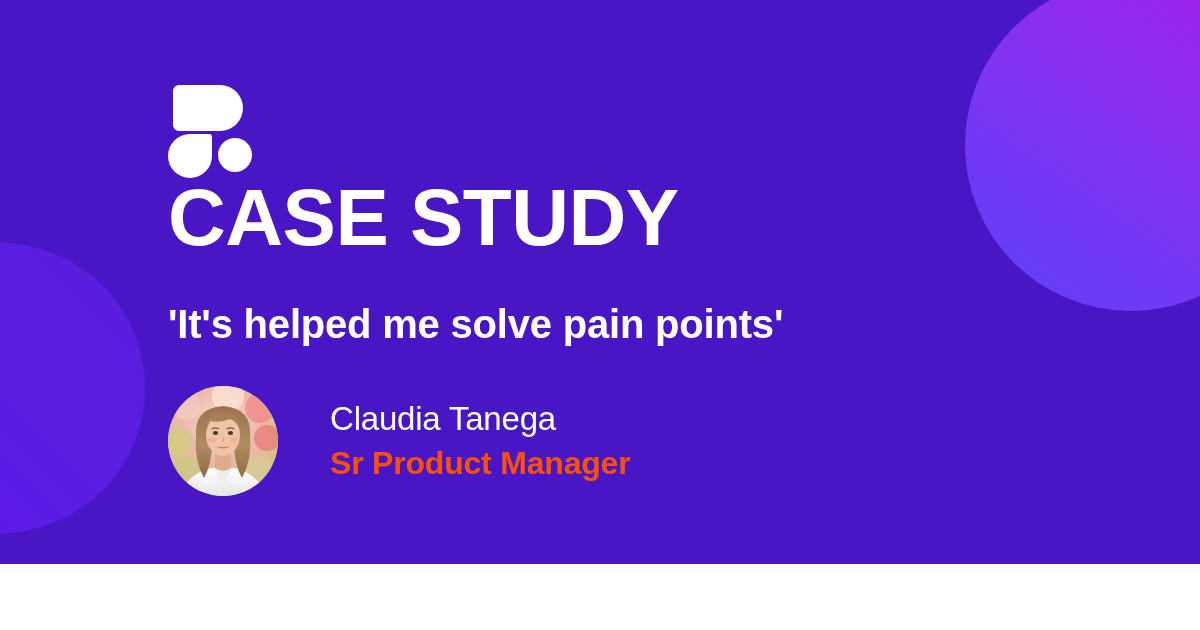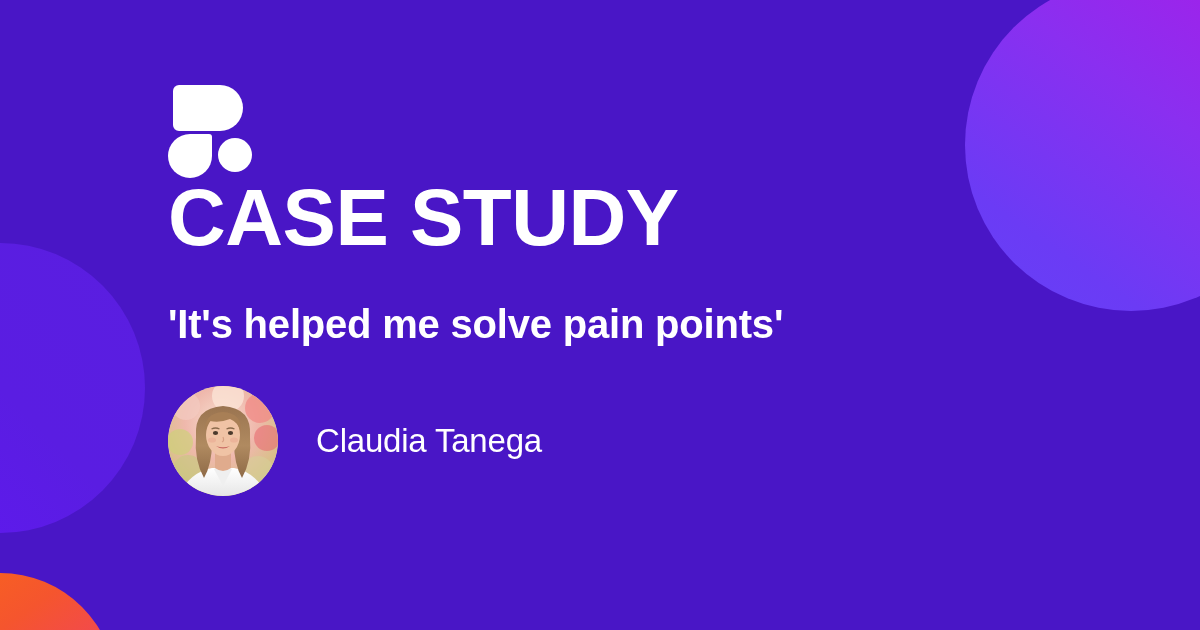--- a/index.html
+++ b/index.html
@@ -8,21 +8,21 @@
     padding: 0;
     background: #ffffff;
   }
   body {
     font-family: "Liberation Sans", sans-serif;
   }
 
   .card {
     position: relative;
     width: 1200px;
-    height: 630px;
+    height: 564px;
     overflow: hidden;
     background: #4916c6;
   }
 
   
   .blob {
     position: absolute;
     border-radius: 50%;
     pointer-events: none;
   }
@@ -137,21 +137,21 @@
     flex: 0 0 auto;
     position: relative;
     background: #d9c9b4;
   }
   .avatar svg {
     display: block;
     width: 110px;
     height: 110px;
   }
   .person-text {
-    margin-left: 38px;
+    margin-left: 52px;
     display: flex;
     flex-direction: column;
     justify-content: center;
   }
   .person-name {
     margin: 0;
     color: #ffffff;
     font-size: 33px;
     font-weight: 400;
     letter-spacing: -0.2px;
@@ -245,17 +245,18 @@
             <path d="M48 60 Q55 65 62 60 Q55 62.5 48 60 Z" fill="#c96a62"></path>
 
             <ellipse cx="44" cy="54" rx="4" ry="2.6" fill="#eaa791" opacity="0.55"></ellipse>
             <ellipse cx="66" cy="54" rx="4" ry="2.6" fill="#eaa791" opacity="0.55"></ellipse>
           </g>
         </svg>
       </div>
 
       <div class="person-text">
         <p class="person-name">Claudia Tanega</p>
+        <p class="person-role">Sr Product Manager</p>
       </div>
 
     </div>
   </div>
 </div>
 
 </body></html>

